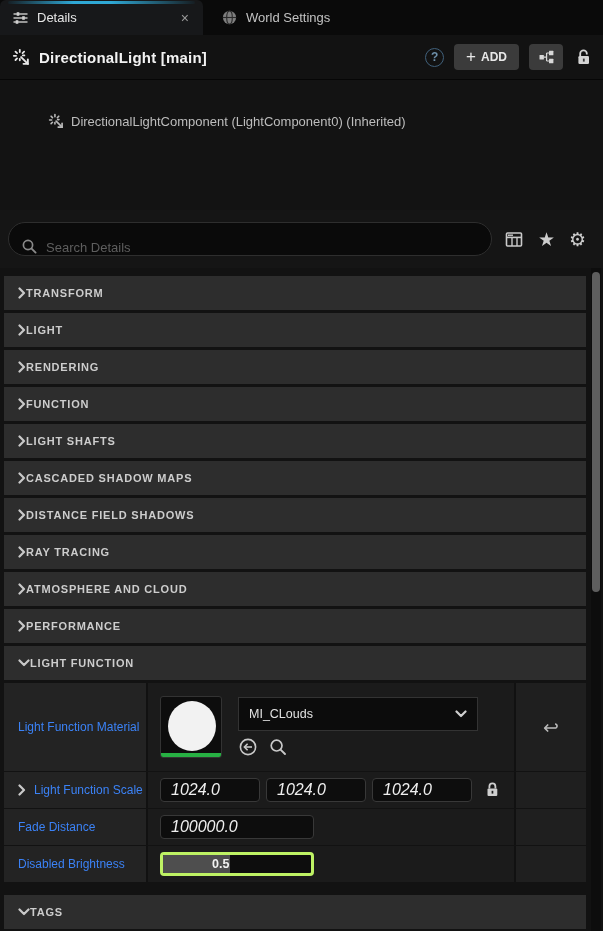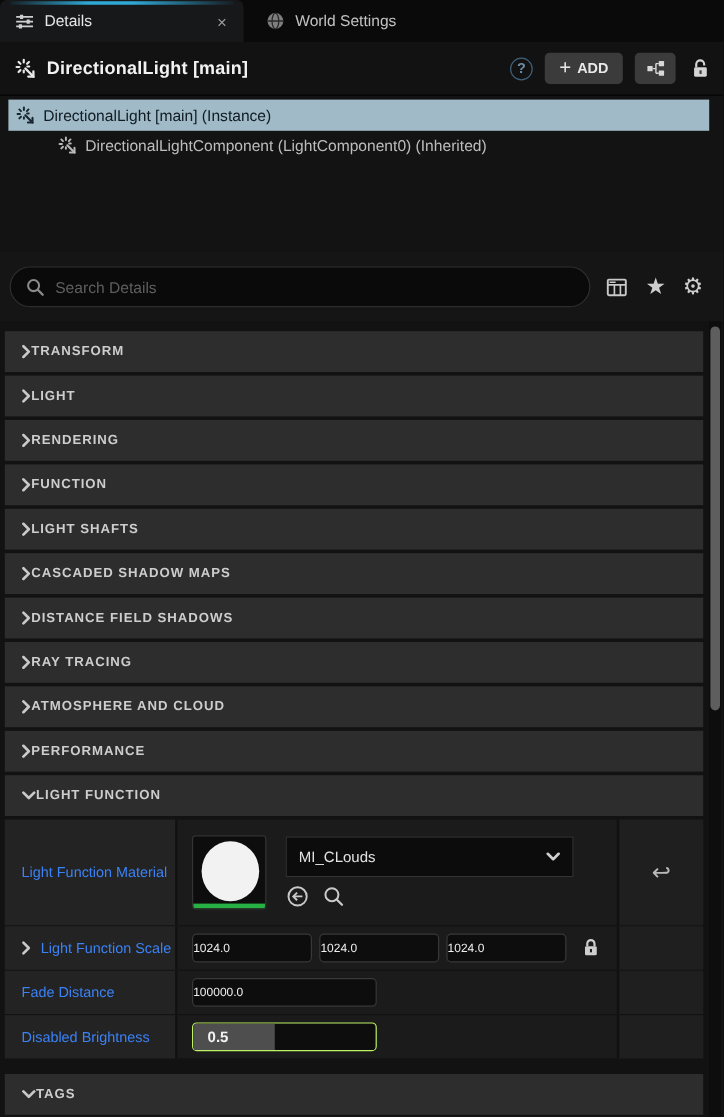--- a/index.html
+++ b/index.html
@@ -62,21 +62,21 @@
     position:absolute; top:28px; left:48px; right:12px; height:26px;
     display:flex; align-items:center;
   }
   .tree-row-child .sun { color:#b9b9b9; margin-right:7px; }
   .tree-row-child .tree-label { color:#bdbdbd; font-size:13px; }
 
   
   .searchrow { height:58px; display:flex; align-items:center; padding:0 10px 0 8px; background:#151515; gap:12px; }
   .searchpill {
     flex:0 0 484px; height:34px; background:#0a0a0a; border:1px solid #2e2e2e; border-radius:17px;
-    display:flex; align-items:center; padding:0 12px; gap:8px;
+    display:flex; align-items:flex-end; padding:0 12px; gap:8px;
   }
   .searchpill .sicon { color:#8a8a8a; }
   .searchpill input {
     background:transparent; border:none; outline:none; color:#d8d8d8; font-size:13px; width:100%;
   }
   .searchpill input::placeholder { color:#5e5e5e; }
   .search-tools { display:flex; align-items:center; gap:14px; color:#c9c9c9; }
   .tool-glyph { font-size:19px; line-height:1; color:#cdcdcd; cursor:default; }
 
   
@@ -121,29 +121,29 @@
     width:240px; height:26px; background:#0c0c0c; border:1px solid #333; border-radius:0;
     display:flex; align-items:center; padding:16px 10px; color:#e2e2e2; font-size:12.5px;
   }
   .combo .combo-text { flex:1 1 auto; }
   .combo .chevdown { color:#cfcfcf; display:flex; }
   .mat-actions { display:flex; gap:10px; align-items:center; color:#c9c9c9; }
 
   .prop-short { height:36px; }
   .numfield {
     height:24px; background:#0d0d0d; border:1px solid #383838; border-radius:4px;
-    display:flex; align-items:center; padding:0 0; font-size:10px; color:#efefef;
+    display:flex; align-items:center; padding:0 10px; font-size:16px; color:#efefef;font-style:italic;
   }
   .scale-field { width:100px; margin-right:6px; }
   .wide-field { width:154px; }
   .lockbox { margin-left:6px; color:#cfcfcf; display:flex; }
 
   .sliderfield {
-    width:154px; height:24px; background:#0d0d0d; border:1px solid #bef264; border-radius:4px;
-    position:relative; overflow:hidden; display:flex; align-items:center;
+    width:154px; height:24px; background:#0d0d0d; border:3px solid #bef264; border-radius:4px;
+    position:relative; overflow:hidden; display:flex; align-items:center;padding-left:37px;
   }
   .sliderfill { position:absolute; left:0; top:0; bottom:0; width:45%; background:#4e4e4e; }
   .slidertext { position:relative; padding-left:12px; font-size:12.5px; color:#f2f2f2; font-weight:bold; }
 
   .section-gap { height:12px; }
 
   
   .scrollbar { position:absolute; top:0; right:2px; width:10px; height:663px; background:#0d0d0d; }
   .scroll-thumb { position:absolute; top:4px; left:1px; width:8px; height:320px; background:#5e5e5e; border-radius:4px; }
 </style>
@@ -234,28 +234,20 @@
       <svg width="18" height="19" viewBox="0 0 18 19">
         <path d="M5.2 8 V5.6 a3.3 3.3 0 0 1 6.6 0 V6.6" fill="none" stroke="currentColor" stroke-width="1.8"></path>
         <rect x="3.4" y="8" width="10.6" height="8" rx="1.2" fill="currentColor"></rect>
         <rect x="7.9" y="10.6" width="1.8" height="3" fill="#3b3b3b"></rect>
       </svg>
     </span>
   </div>
 </div>
 
 <div class="tree">
-  <div class="tree-row-selected">
-    <span class="icon sun">
-      <svg width="16" height="16" viewBox="0 0 15 15">
-          <use href="#sun-arrow"></use>
-        </svg>
-    </span>
-    <span class="tree-label">DirectionalLight [main]  (Instance)</span>
-  </div>
   <div class="tree-row-child">
     <span class="icon sun">
       <svg width="16" height="16" viewBox="0 0 15 15">
           <use href="#sun-arrow"></use>
         </svg>
     </span>
     <span class="tree-label">DirectionalLightComponent (LightComponent0) (Inherited)</span>
   </div>
 </div>
 

